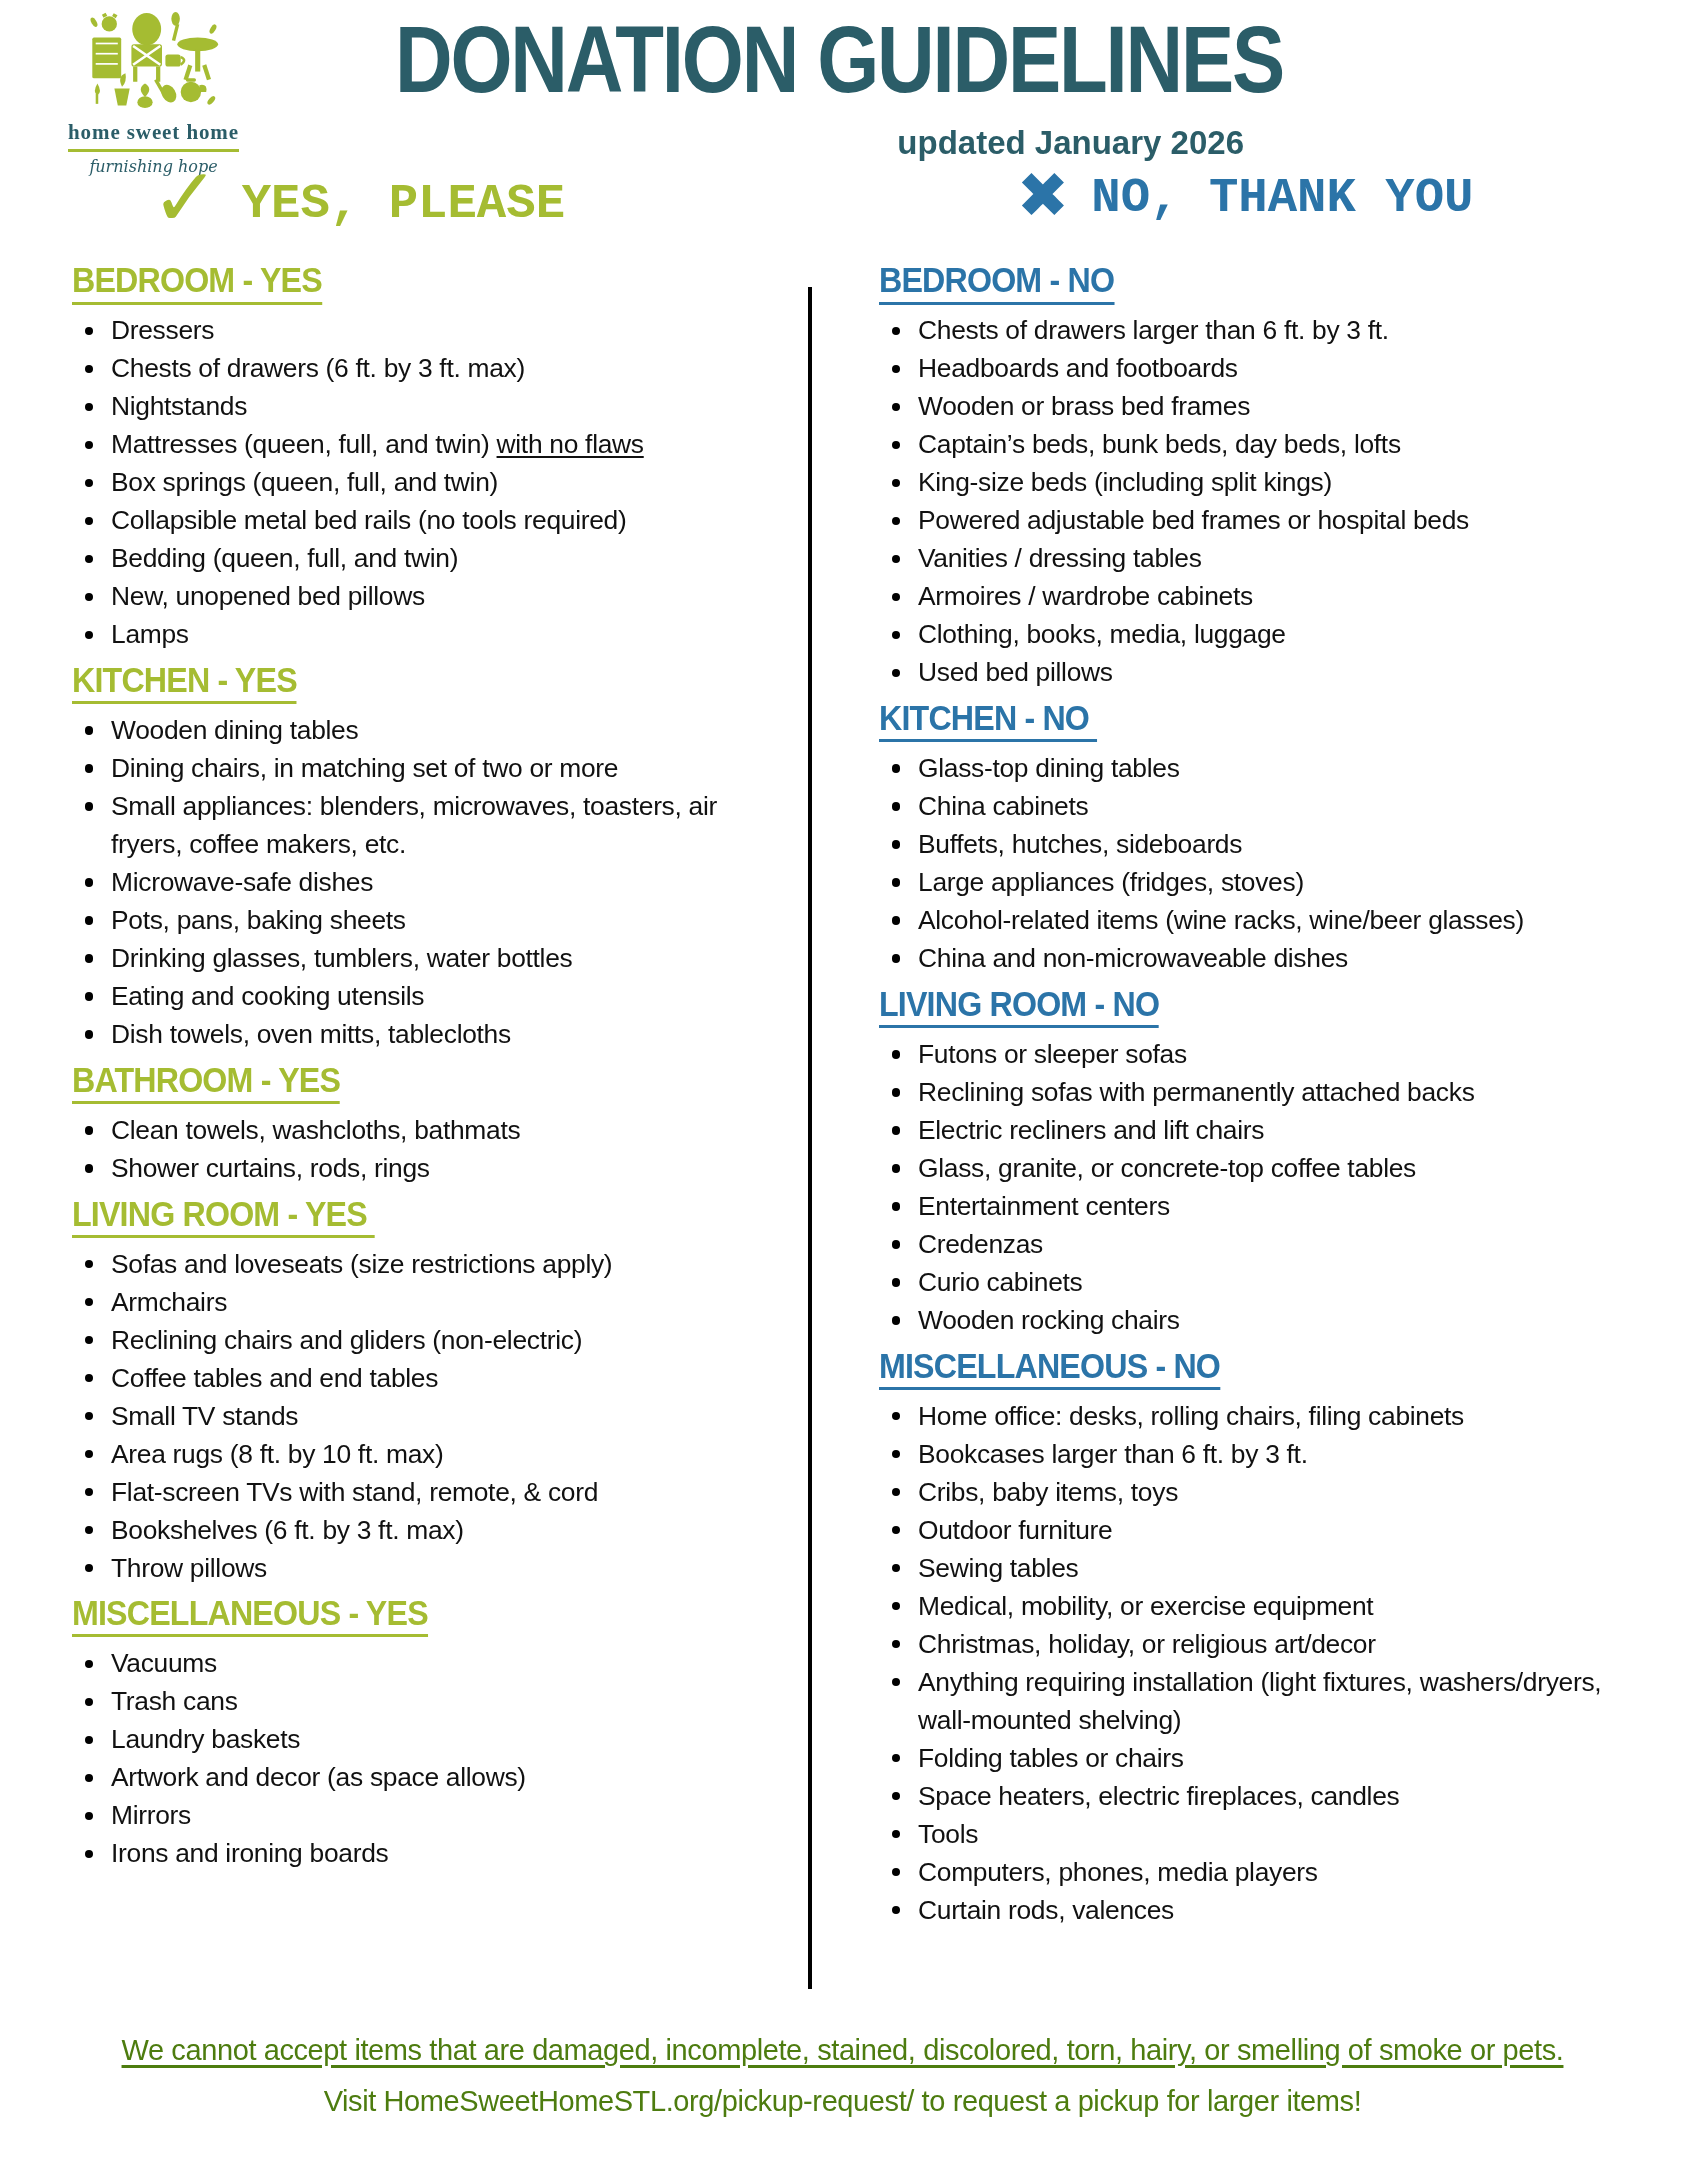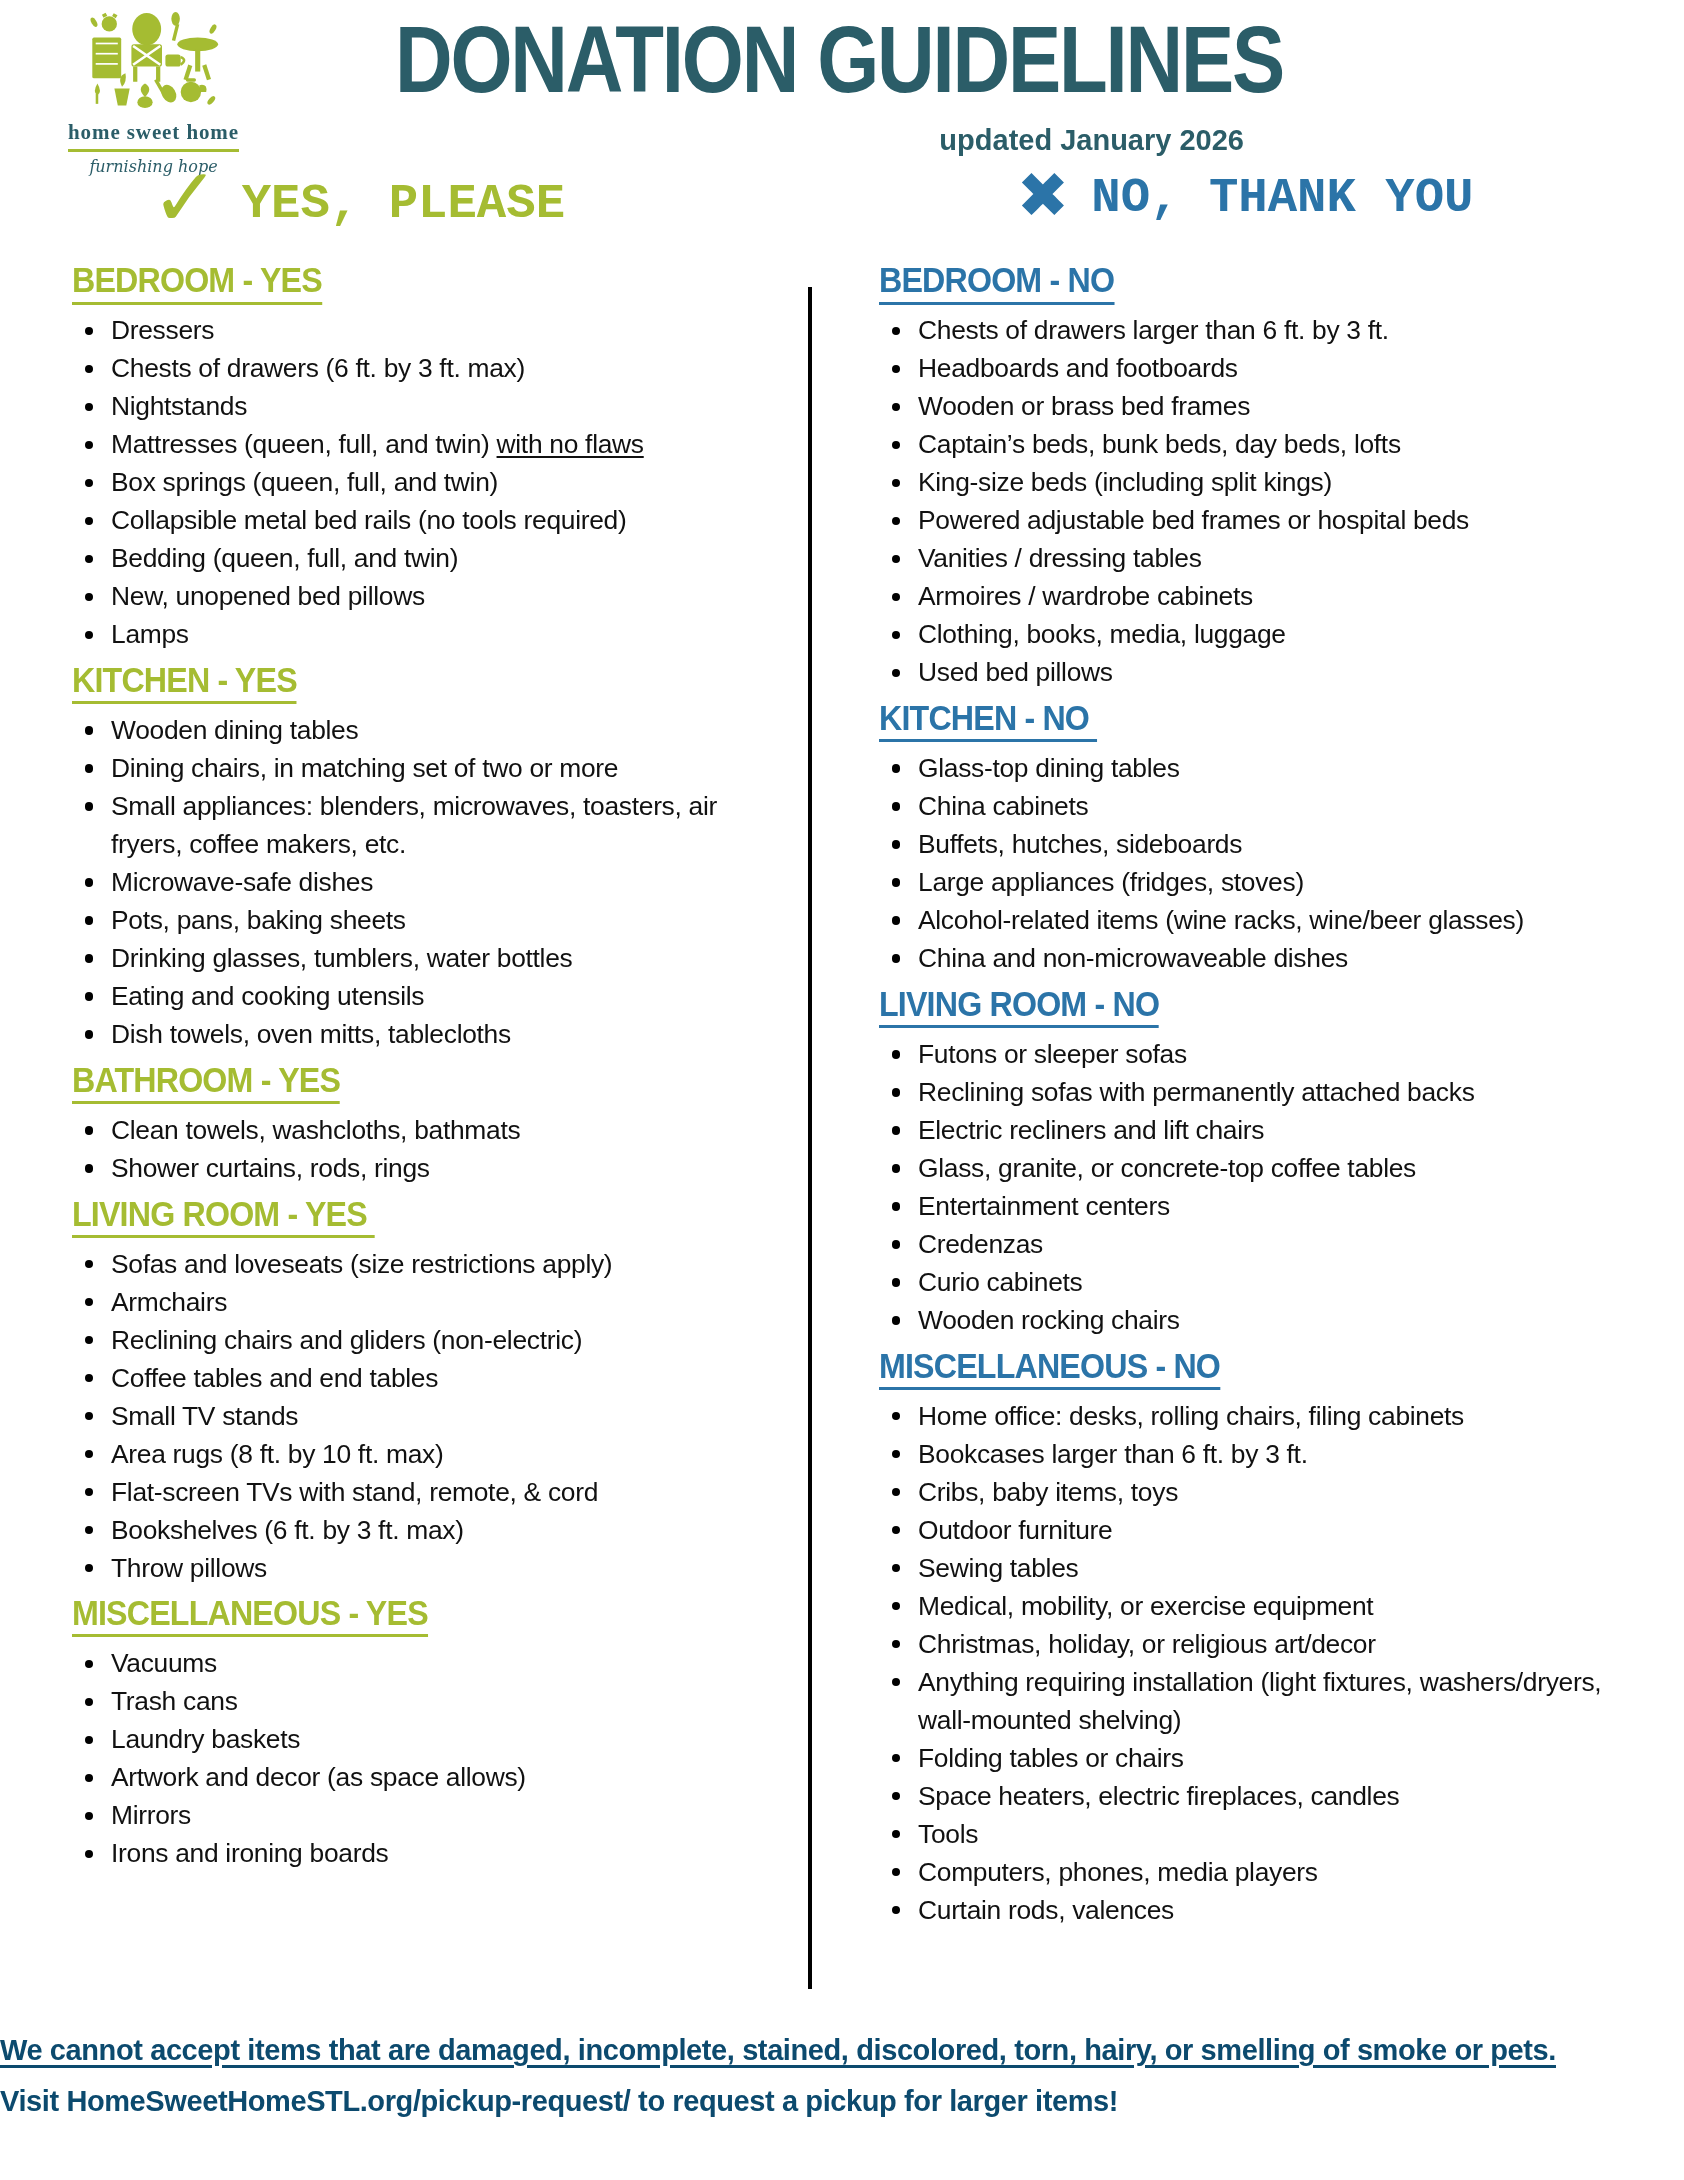--- a/index.html
+++ b/index.html
@@ -38,21 +38,21 @@
   
   .title{
     position:absolute;left:839px;top:12px;
     transform:translateX(-50%) scaleX(0.84);
     transform-origin:center top;
     font-size:95px;font-weight:bold;color:var(--teal);
     letter-spacing:-2.6px;white-space:nowrap;line-height:1.0;
   }
   .subtitle{
     position:absolute;right:441px;top:124px;
-    font-size:29px;font-weight:bold;color:var(--teal);
+    font-size:33px;font-weight:bold;color:var(--teal);
     letter-spacing:0px;
   }
 
   
   .col-header{
     position:absolute;top:169px;
     display:flex;align-items:center;gap:22px;white-space:nowrap;
   }
   .col-header.yes{left:358px;transform:translateX(-50%);color:var(--green);}
   .col-header.no{left:1245px;transform:translateX(-50%);color:var(--blue);}
@@ -93,22 +93,22 @@
     color:var(--ink);letter-spacing:-0.3px;
   }
   .section li::before{
     content:"";position:absolute;left:12.8px;top:15.3px;
     width:8.5px;height:8.5px;border-radius:50%;background:#000;
   }
   .section li .u{text-decoration:underline;text-decoration-thickness:1.7px;text-underline-offset:3.4px;}
 
   
   .footer-line{
-    position:absolute;left:0;width:100%;
-    font-weight:bold;color:#0c4a6e;font-size:29px;letter-spacing:-0.4px;
+    position:absolute;left:0;width:100%;text-align:center;
+    font-weight:normal;color:#4d7c0f;font-size:29px;letter-spacing:-0.4px;
   }
   .footer-line.l1{top:2034px;text-decoration:underline;text-decoration-thickness:2.6px;text-underline-offset:5.1px;}
   .footer-line.l2{top:2085px;}
 </style>
 </head>
 <body>
 
 <div class="page">
 
   <div class="logo">

